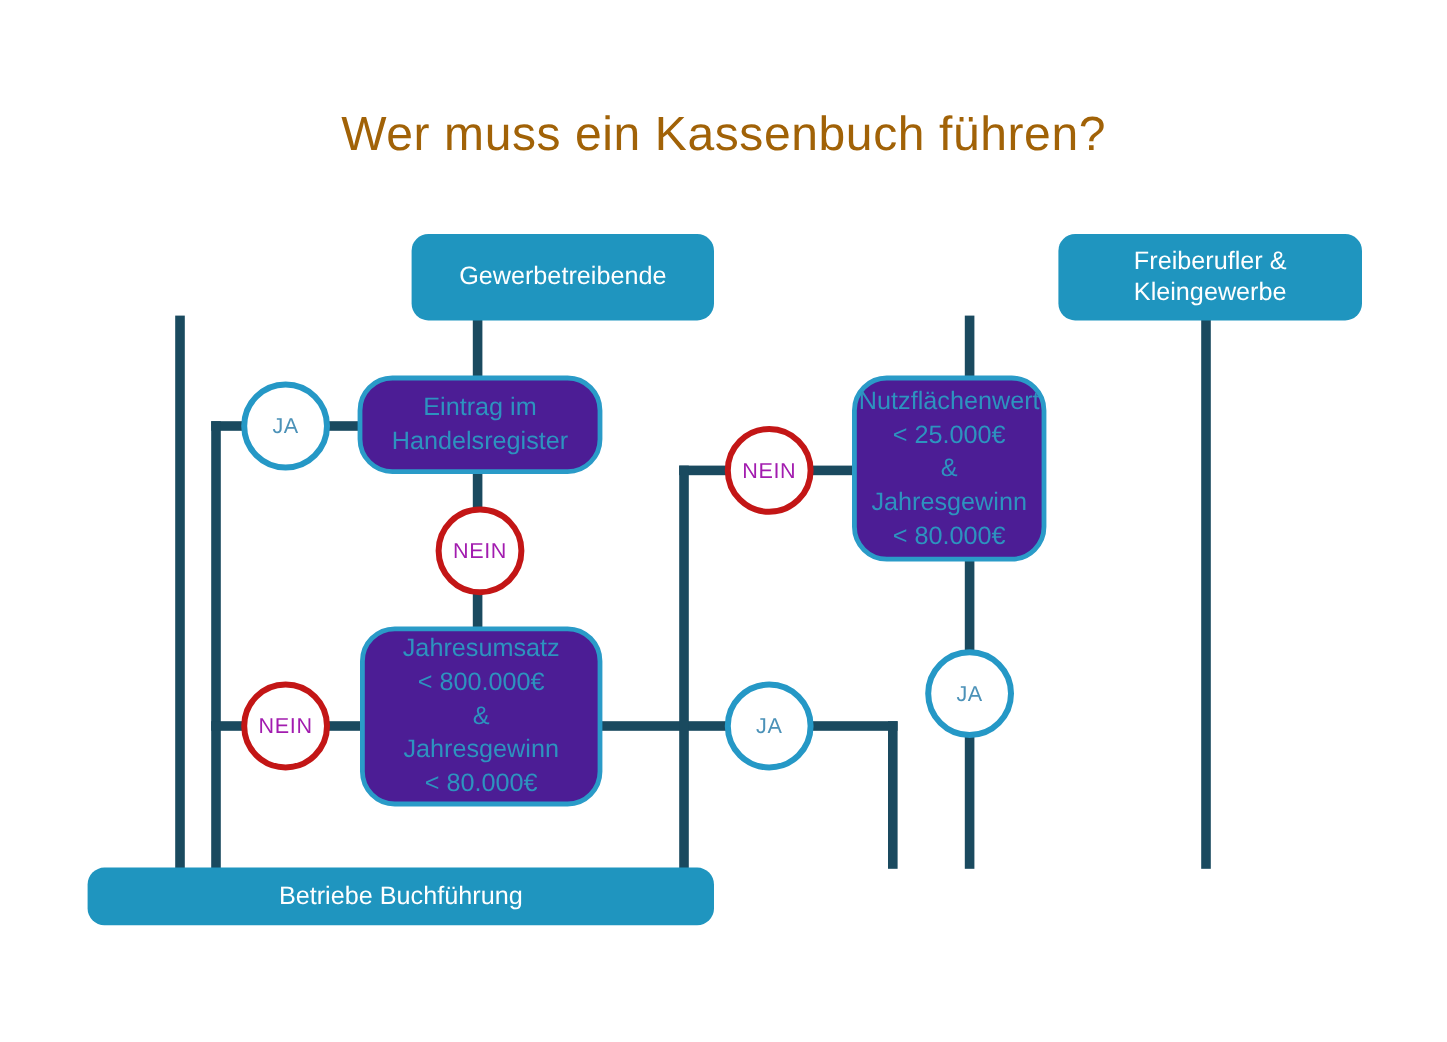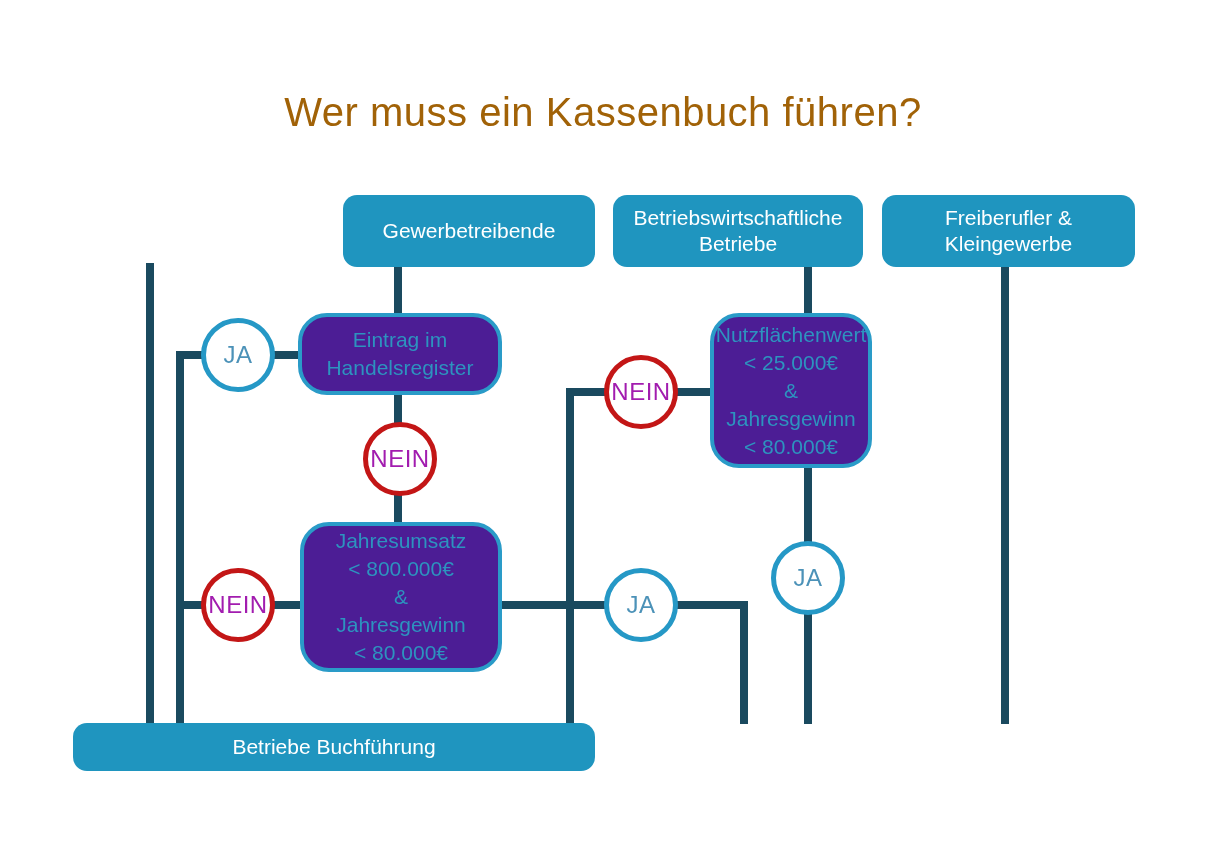--- a/index.html
+++ b/index.html
@@ -14,21 +14,21 @@
 
   .source,.outcome{background:#1F95BF;color:#ffffff;border-radius:14px;
         font-size:21px;font-weight:500;line-height:26px;padding:4px 10px;}
 
   .decision{background:#4c1d95;border:4px solid #2A9BC8;border-radius:29px;
         color:#2D93BF;font-size:21px;font-weight:500;line-height:28px;
         white-space:pre-line;padding:2px 6px;}
 
   .circle{position:absolute;width:74px;height:74px;border-radius:50%;
         background:#ffffff;box-sizing:border-box;display:flex;align-items:center;
-        justify-content:center;font-size:24px;font-weight:500;letter-spacing:0.5px;z-index:3;}
+        justify-content:center;font-size:18px;font-weight:500;letter-spacing:0.5px;z-index:3;}
   .circle.ja{border:5px solid #2598C6;color:#4C92B8;}
   .circle.nein{border:5px solid #C31616;color:#a21caf;}
 
   .line{position:absolute;background:#1A4A5F;z-index:1;}
 </style>
 </head>
 <body>
 
 <div class="canvas">
 
@@ -43,23 +43,20 @@
   <div class="line" style="left:500px;top:601px;width:248px;height:8px;"></div>
   <div class="line" style="left:740px;top:601px;width:8px;height:123px;"></div>
   <div class="line" style="left:566px;top:388px;width:146px;height:8px;"></div>
   <div class="line" style="left:566px;top:388px;width:8px;height:336px;"></div>
   <div class="line" style="left:804px;top:263px;width:8px;height:53px;"></div>
   <div class="line" style="left:804px;top:465px;width:8px;height:259px;"></div>
   <div class="line" style="left:1001px;top:263px;width:8px;height:461px;"></div>
 
   <div class="node source" style="left:343px;top:195px;width:252px;height:72px;">
     <span>Gewerbetreibende</span>
-  </div>
-  <div class="node source" style="left:613px;top:195px;width:250px;height:72px;">
-    <span>Betriebswirtschaftliche Betriebe</span>
   </div>
   <div class="node source" style="left:882px;top:195px;width:253px;height:72px;">
     <span>Freiberufler &amp; Kleingewerbe</span>
   </div>
 
   <div class="node decision" style="left:298px;top:313px;width:204px;height:82px;">
     <span>Eintrag im
 Handelsregister</span>
   </div>
   <div class="node decision" style="left:300px;top:522px;width:202px;height:150px;">

